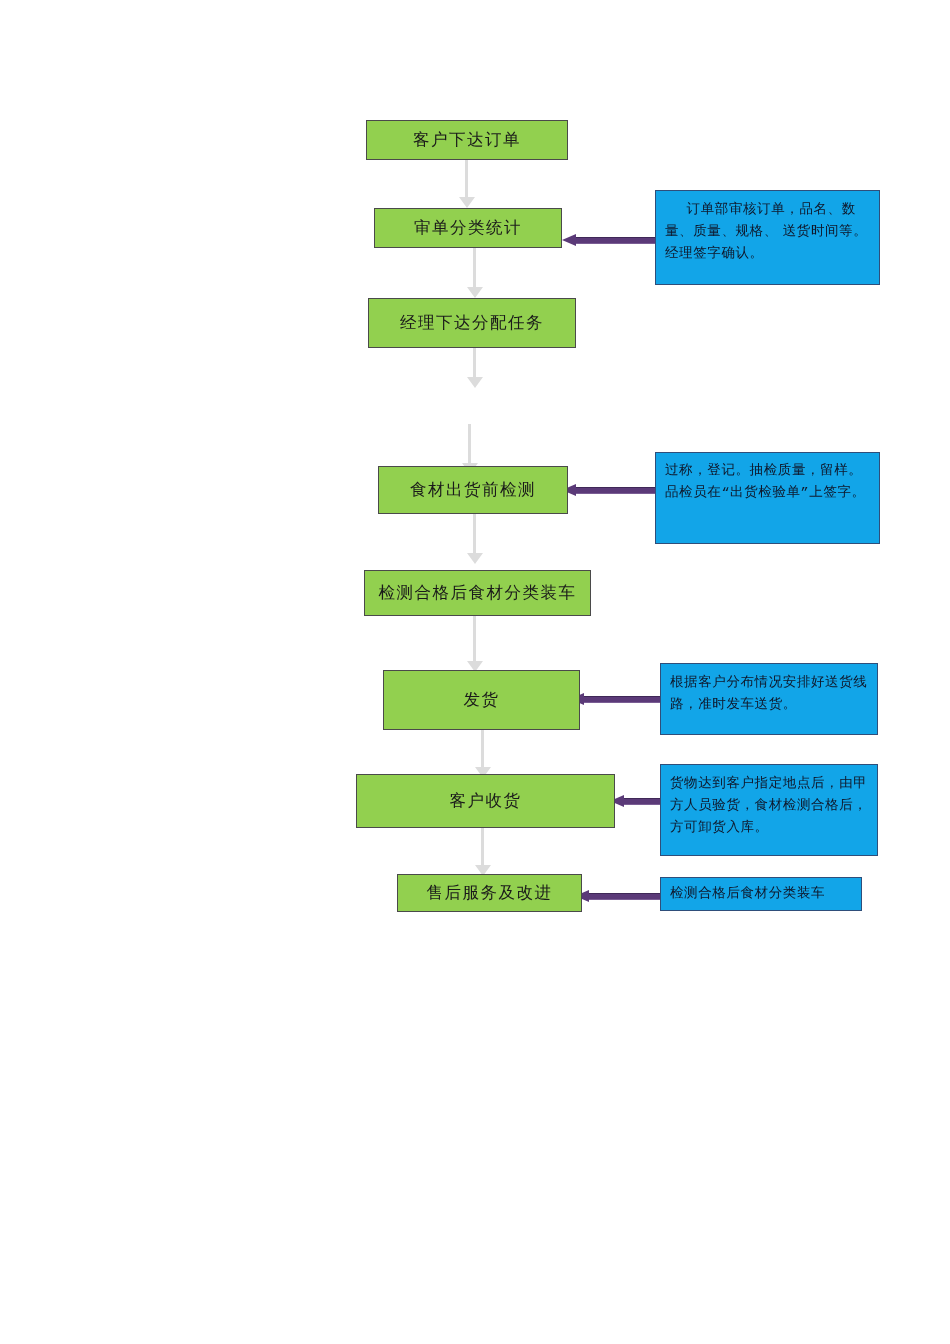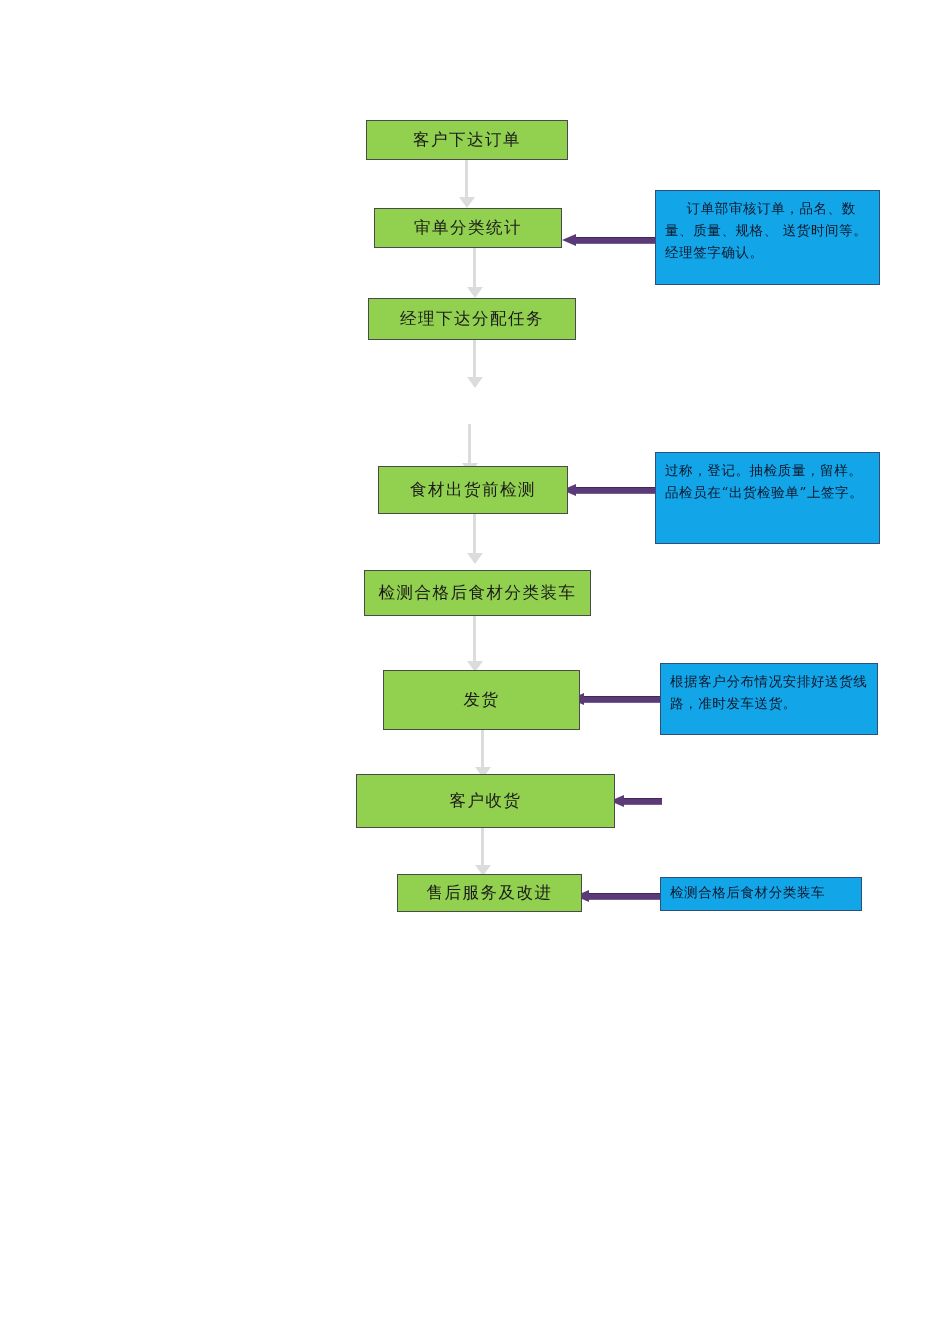--- a/index.html
+++ b/index.html
@@ -162,21 +162,21 @@
   </div>
 
   <div class="node proc" style="left:366px; top:120px; width:202px; height:40px;">
     <span>客户下达订单</span>
   </div>
 
   <div class="node proc" style="left:374px; top:208px; width:188px; height:40px;">
     <span>审单分类统计</span>
   </div>
 
-  <div class="node proc" style="left:368px; top:298px; width:208px; height:42px;">
+  <div class="node proc" style="left:368px; top:298px; width:208px; height:50px;">
     <span>经理下达分配任务</span>
   </div>
 
 
   <div class="node proc" style="left:378px; top:466px; width:190px; height:48px;">
     <span>食材出货前检测</span>
   </div>
 
   <div class="node proc" style="left:364px; top:570px; width:227px; height:46px;">
     <span>检测合格后食材分类装车</span>
@@ -191,26 +191,29 @@
   </div>
 
   <div class="node proc" style="left:397px; top:874px; width:185px; height:38px;">
     <span>售后服务及改进</span>
   </div>
 
   <div class="node note indent" style="left:655px; top:190px; width:225px; height:95px;">
     <span class="txt">订单部审核订单，品名、数量、质量、规格、 送货时间等。经理签字确认。</span>
   </div>
 
-  <div class="node note" style="left:655px; top:452px; width:225px; height:92px;">
+  <div class="node note" style="left:655px; top:452px; width:225px; height:92px;font-family:Liberation Mono, monospace;">
     <span class="txt">过称，登记。抽检质量，留样。品检员在“出货检验单”上签字。</span>
   </div>
 
   <div class="node note" style="left:660px; top:663px; width:218px; height:72px;">
     <span class="txt">根据客户分布情况安排好送货线路，准时发车送货。</span>
   </div>
 
+  <div class="node note" style="left:660px; top:764px; width:218px; height:92px;">
+    <span class="txt">货物达到客户指定地点后，由甲方人员验货，食材检测合格后，方可卸货入库。</span>
+  </div>
 
   <div class="node note" style="left:660px; top:877px; width:202px; height:34px; align-items:center; padding-top:2px;">
     <span class="txt">检测合格后食材分类装车</span>
   </div>
 
 </div>
 
 </body></html>

